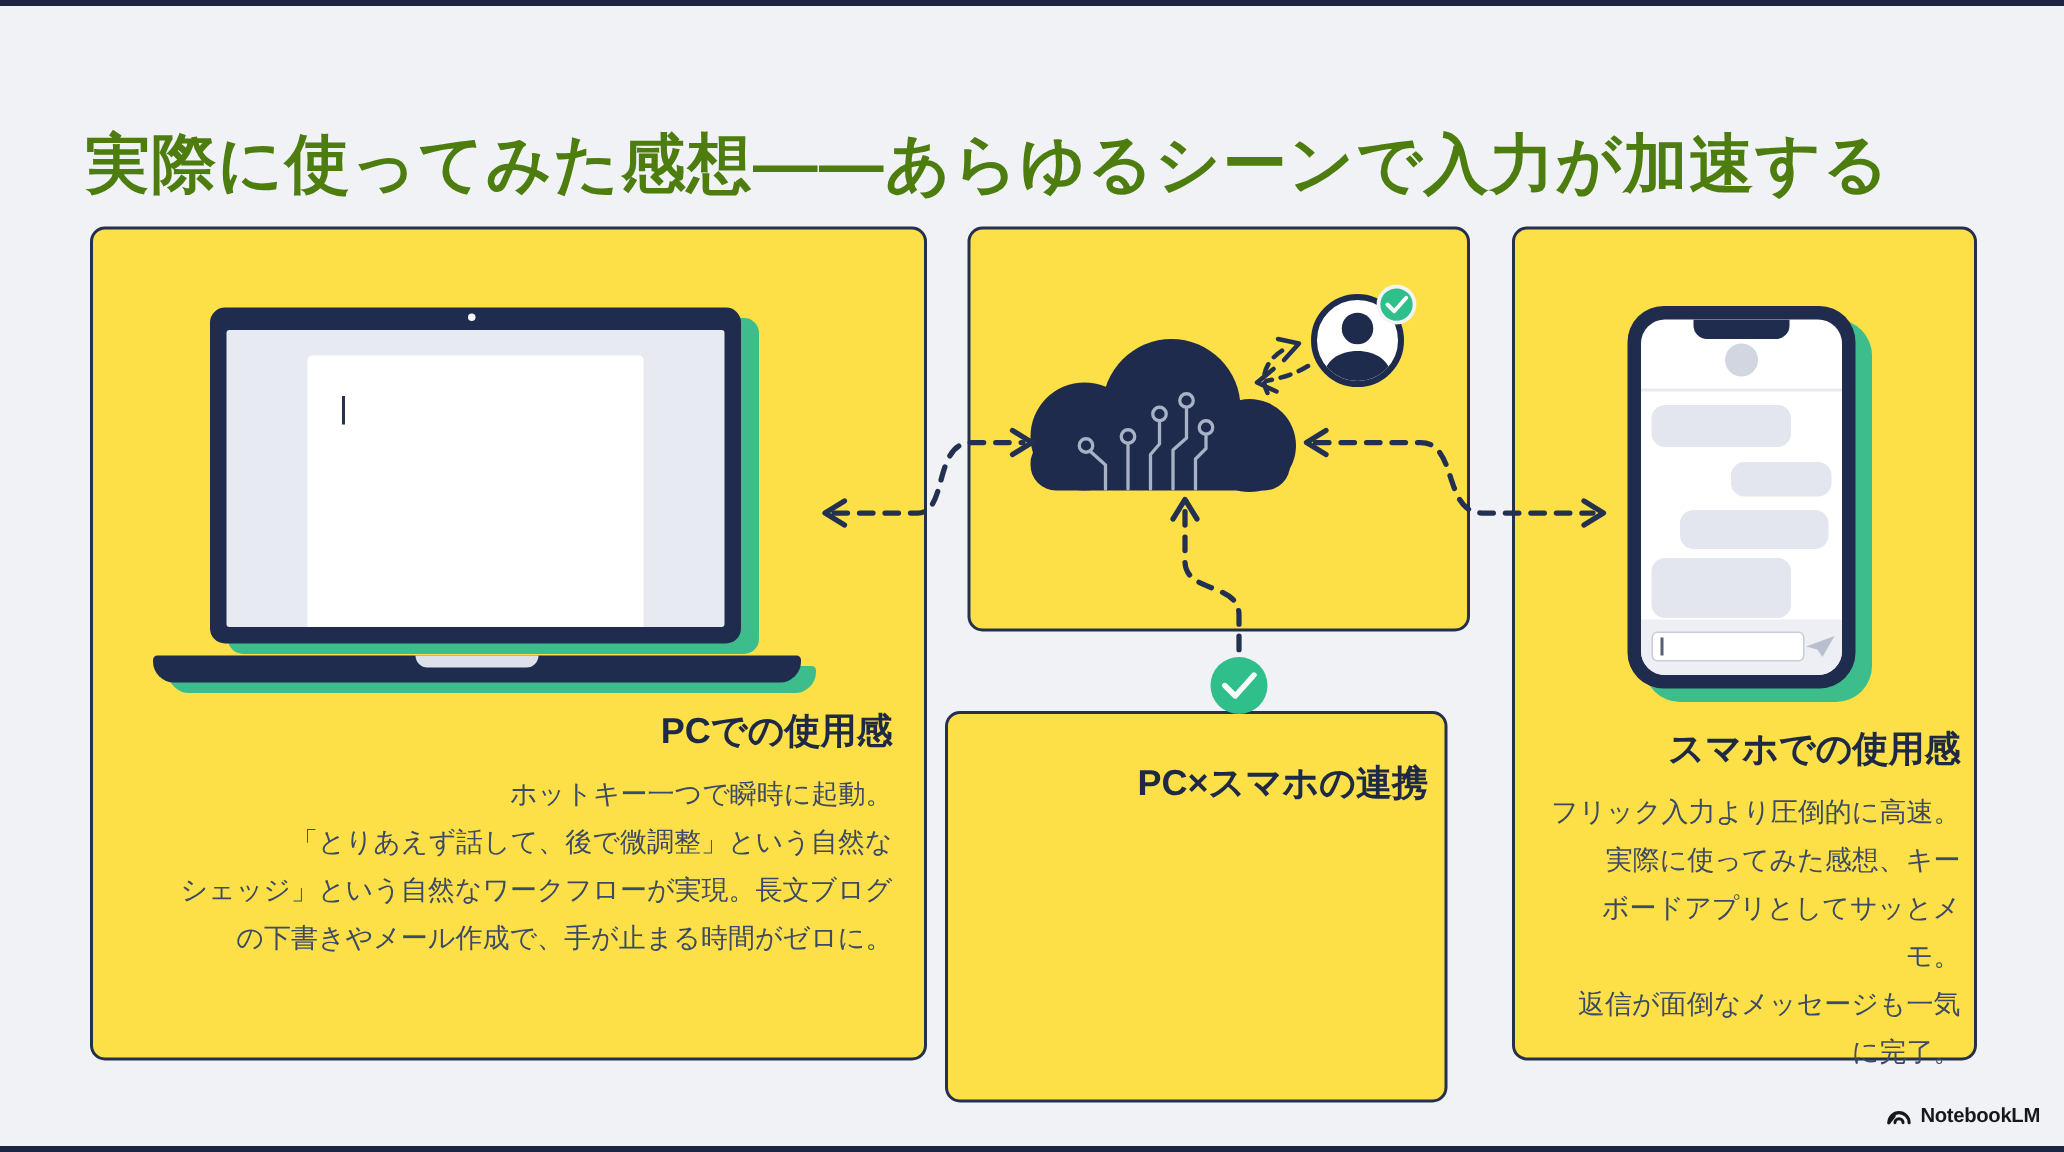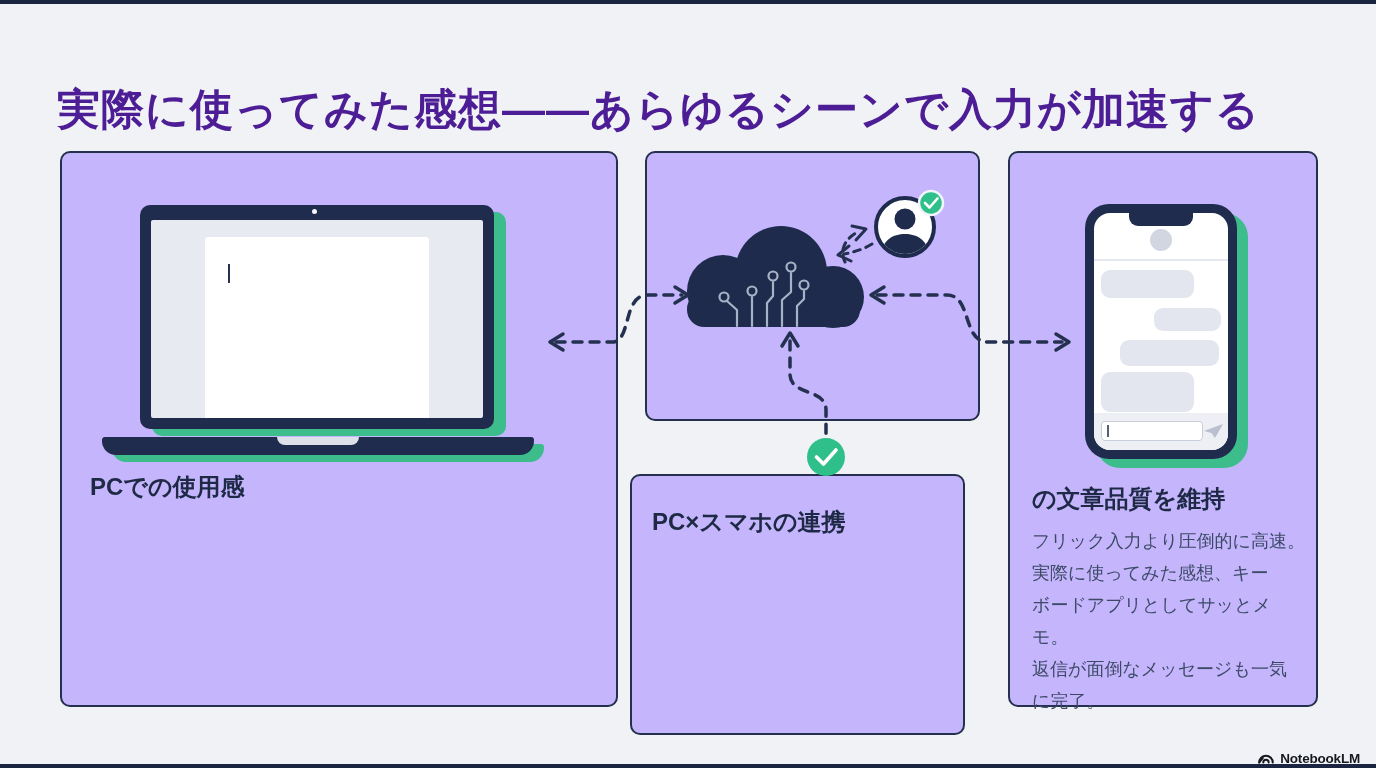--- a/index.html
+++ b/index.html
@@ -8,26 +8,26 @@
     background:#f0f2f6;
     font-family:"Liberation Sans","DejaVu Sans",sans-serif;
     color:#1d2945;
   }
   .edge-strip{position:absolute;left:0;width:1376px;height:4px;background:#1b2440;}
   .edge-strip.top{top:0;}
   .edge-strip.bottom{bottom:0;}
 
   .page-title{
     position:absolute;left:57px;top:52px;width:1280px;
-    font-size:43px;font-weight:bold;letter-spacing:1px;color:#4c1d95;
+    font-size:43px;font-weight:bold;letter-spacing:1px;color:#4d7c0f;
   }
 
   .panel{
     position:absolute;box-sizing:border-box;
-    background:#c4b5fd;border:2px solid #25304e;border-radius:10px;
+    background:#fde047;border:2px solid #25304e;border-radius:10px;text-align:right;
   }
   .panel-pc{left:60px;top:151px;width:558px;height:556px;}
   .panel-sync-art{left:645px;top:151px;width:335px;height:270px;}
   .panel-sync-text{left:630px;top:446px;width:335px;height:261px;margin-top:28px;}
   .panel-mobile{left:1008px;top:151px;width:310px;height:556px;}
 
   .panel-heading{font-size:24px;font-weight:bold;color:#1d2945;margin:0 0 10px 0;}
   .panel-body{font-size:18px;line-height:32px;color:#3d4a66;white-space:pre-line;margin:0;}
   .textblock{position:absolute;}
   .textblock.pc{left:28px;top:318px;width:505px;}
@@ -60,21 +60,21 @@
   .b4{left:7px;top:159px;width:93px;height:40px;}
   .ph-inputbar{position:absolute;left:0;right:0;bottom:0;height:37px;background:#edeff5;}
   .ph-input{position:absolute;left:7px;top:8px;width:100px;height:18px;background:#fff;
     border:1.5px solid #c8cdda;border-radius:4px;}
   .ph-input-cursor{position:absolute;left:5px;top:3px;width:2px;height:12px;background:#555f75;}
   .ph-send{position:absolute;right:4px;top:11px;}
 
   
   .overlay{position:absolute;left:0;top:0;pointer-events:none;}
 
-  .brand{position:absolute;right:16px;bottom:2px;display:flex;align-items:flex-start;gap:5px;}
+  .brand{position:absolute;right:16px;bottom:17px;display:flex;align-items:flex-end;gap:5px;}
   .brand-label{font-size:13.5px;font-weight:bold;color:#15181e;letter-spacing:-0.2px;}
 </style>
 </head>
 <body>
 
 <div class="edge-strip top"></div>
 
 <h1 class="page-title">実際に使ってみた感想——あらゆるシーンで入力が加速する</h1>
 
 <section class="panel panel-pc">
@@ -86,20 +86,24 @@
           <div class="lp-cursor"></div>
         </div>
       </div>
     </div>
     <div class="lp-base">
       <div class="lp-notch"></div>
     </div>
   </div>
   <div class="textblock pc">
     <h2 class="panel-heading">PCでの使用感</h2>
+    <p class="panel-body">ホットキー一つで瞬時に起動。
+「とりあえず話して、後で微調整」という自然な
+シェッジ」という自然なワークフローが実現。長文ブログ
+の下書きやメール作成で、手が止まる時間がゼロに。</p>
   </div>
 </section>
 
 <section class="panel panel-sync-art"></section>
 <section class="panel panel-sync-text">
   <div class="textblock sync">
     <h2 class="panel-heading">PC×スマホの連携</h2>
   </div>
 </section>
 
@@ -117,21 +121,21 @@
         <div class="ph-input">
           <div class="ph-input-cursor"></div>
         </div>
         <svg class="ph-send" width="20" height="15" viewBox="0 0 20 15">
           <path d="M0 7 L19 0 L11 14 L7.5 9 Z" fill="#b9bfce"></path>
         </svg>
       </div>
     </div>
   </div>
   <div class="textblock mobile">
-    <h2 class="panel-heading">の文章品質を維持</h2>
+    <h2 class="panel-heading">スマホでの使用感</h2>
     <p class="panel-body">フリック入力より圧倒的に高速。
 実際に使ってみた感想、キー
 ボードアプリとしてサッとメモ。
 返信が面倒なメッセージも一気
 に完了。</p>
   </div>
 </section>
 
 <svg class="overlay" width="1376" height="768" viewBox="0 0 1376 768">
 

